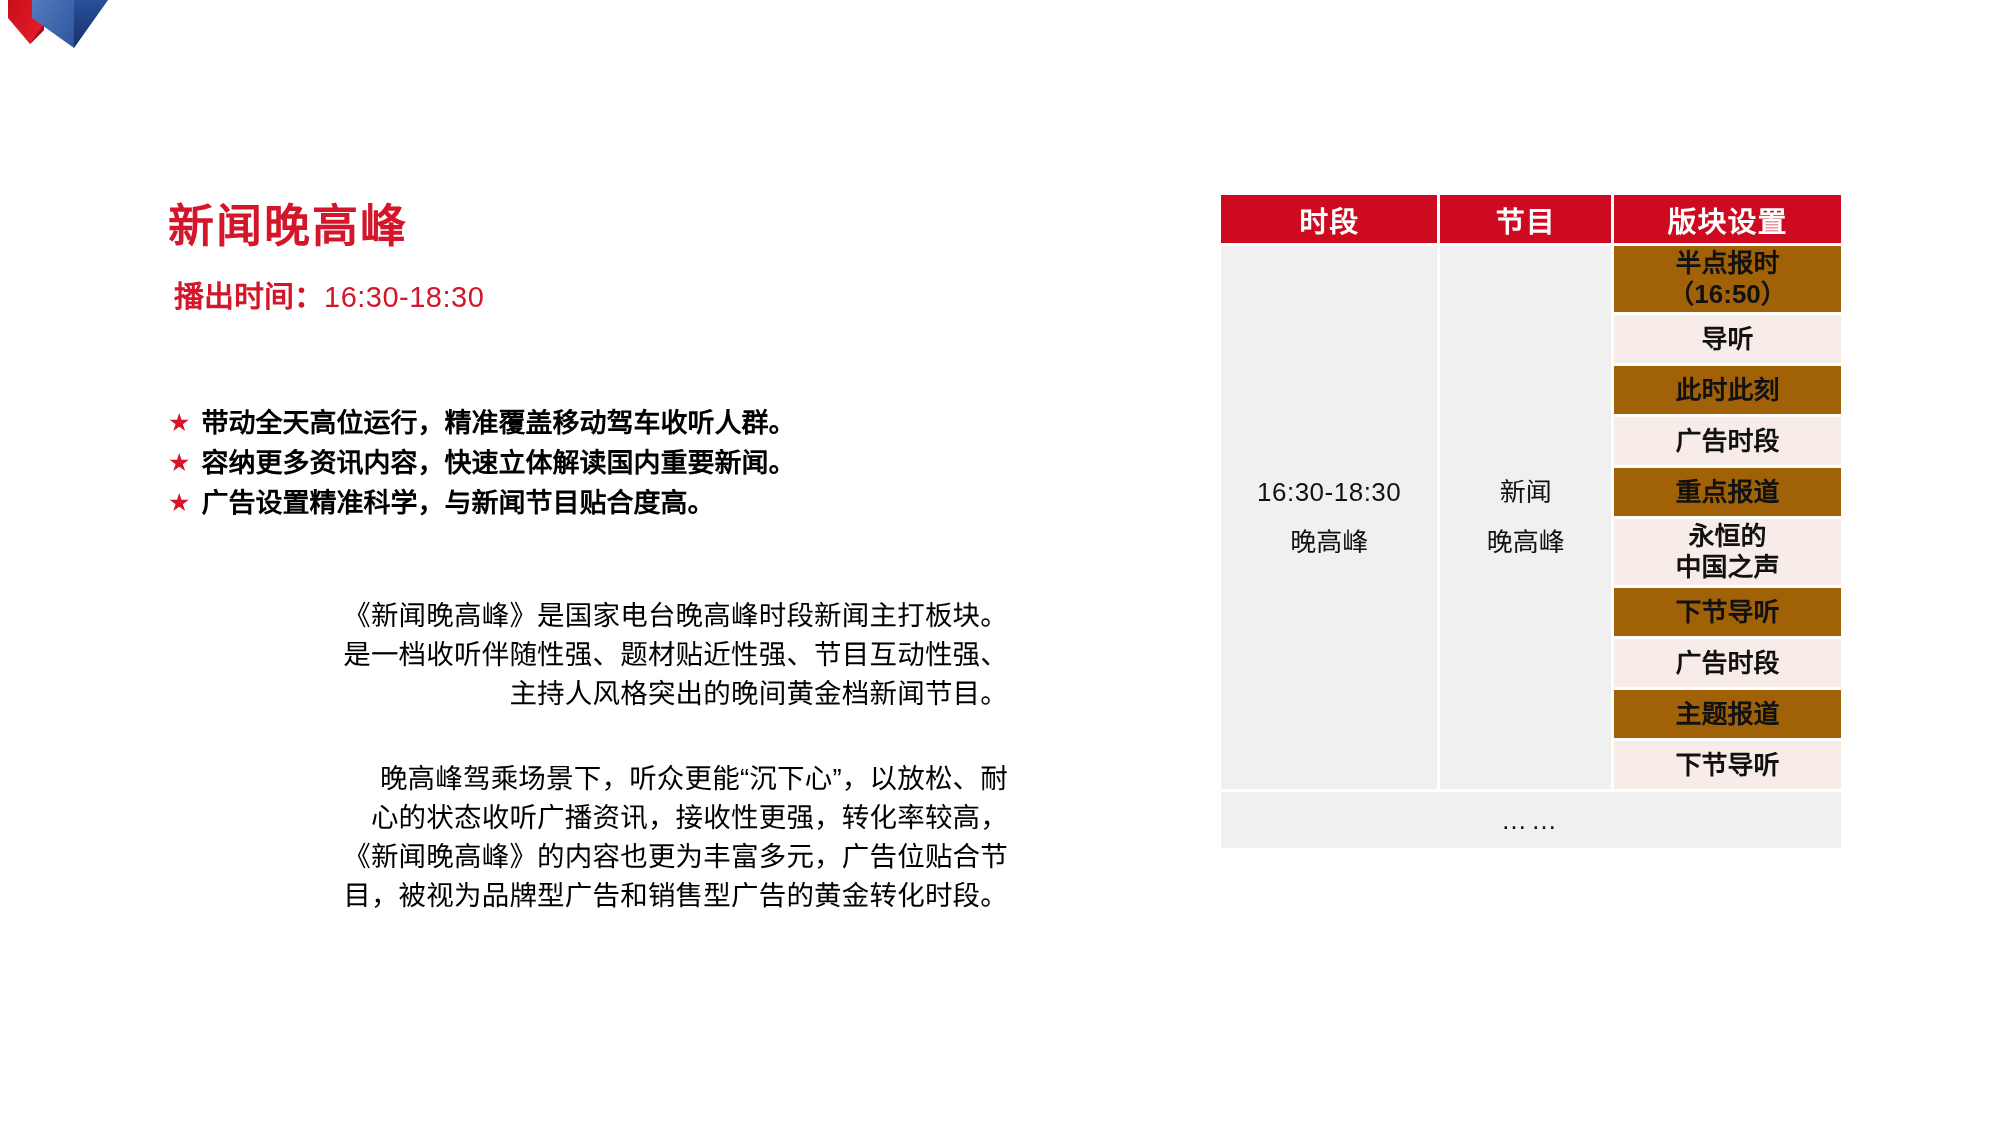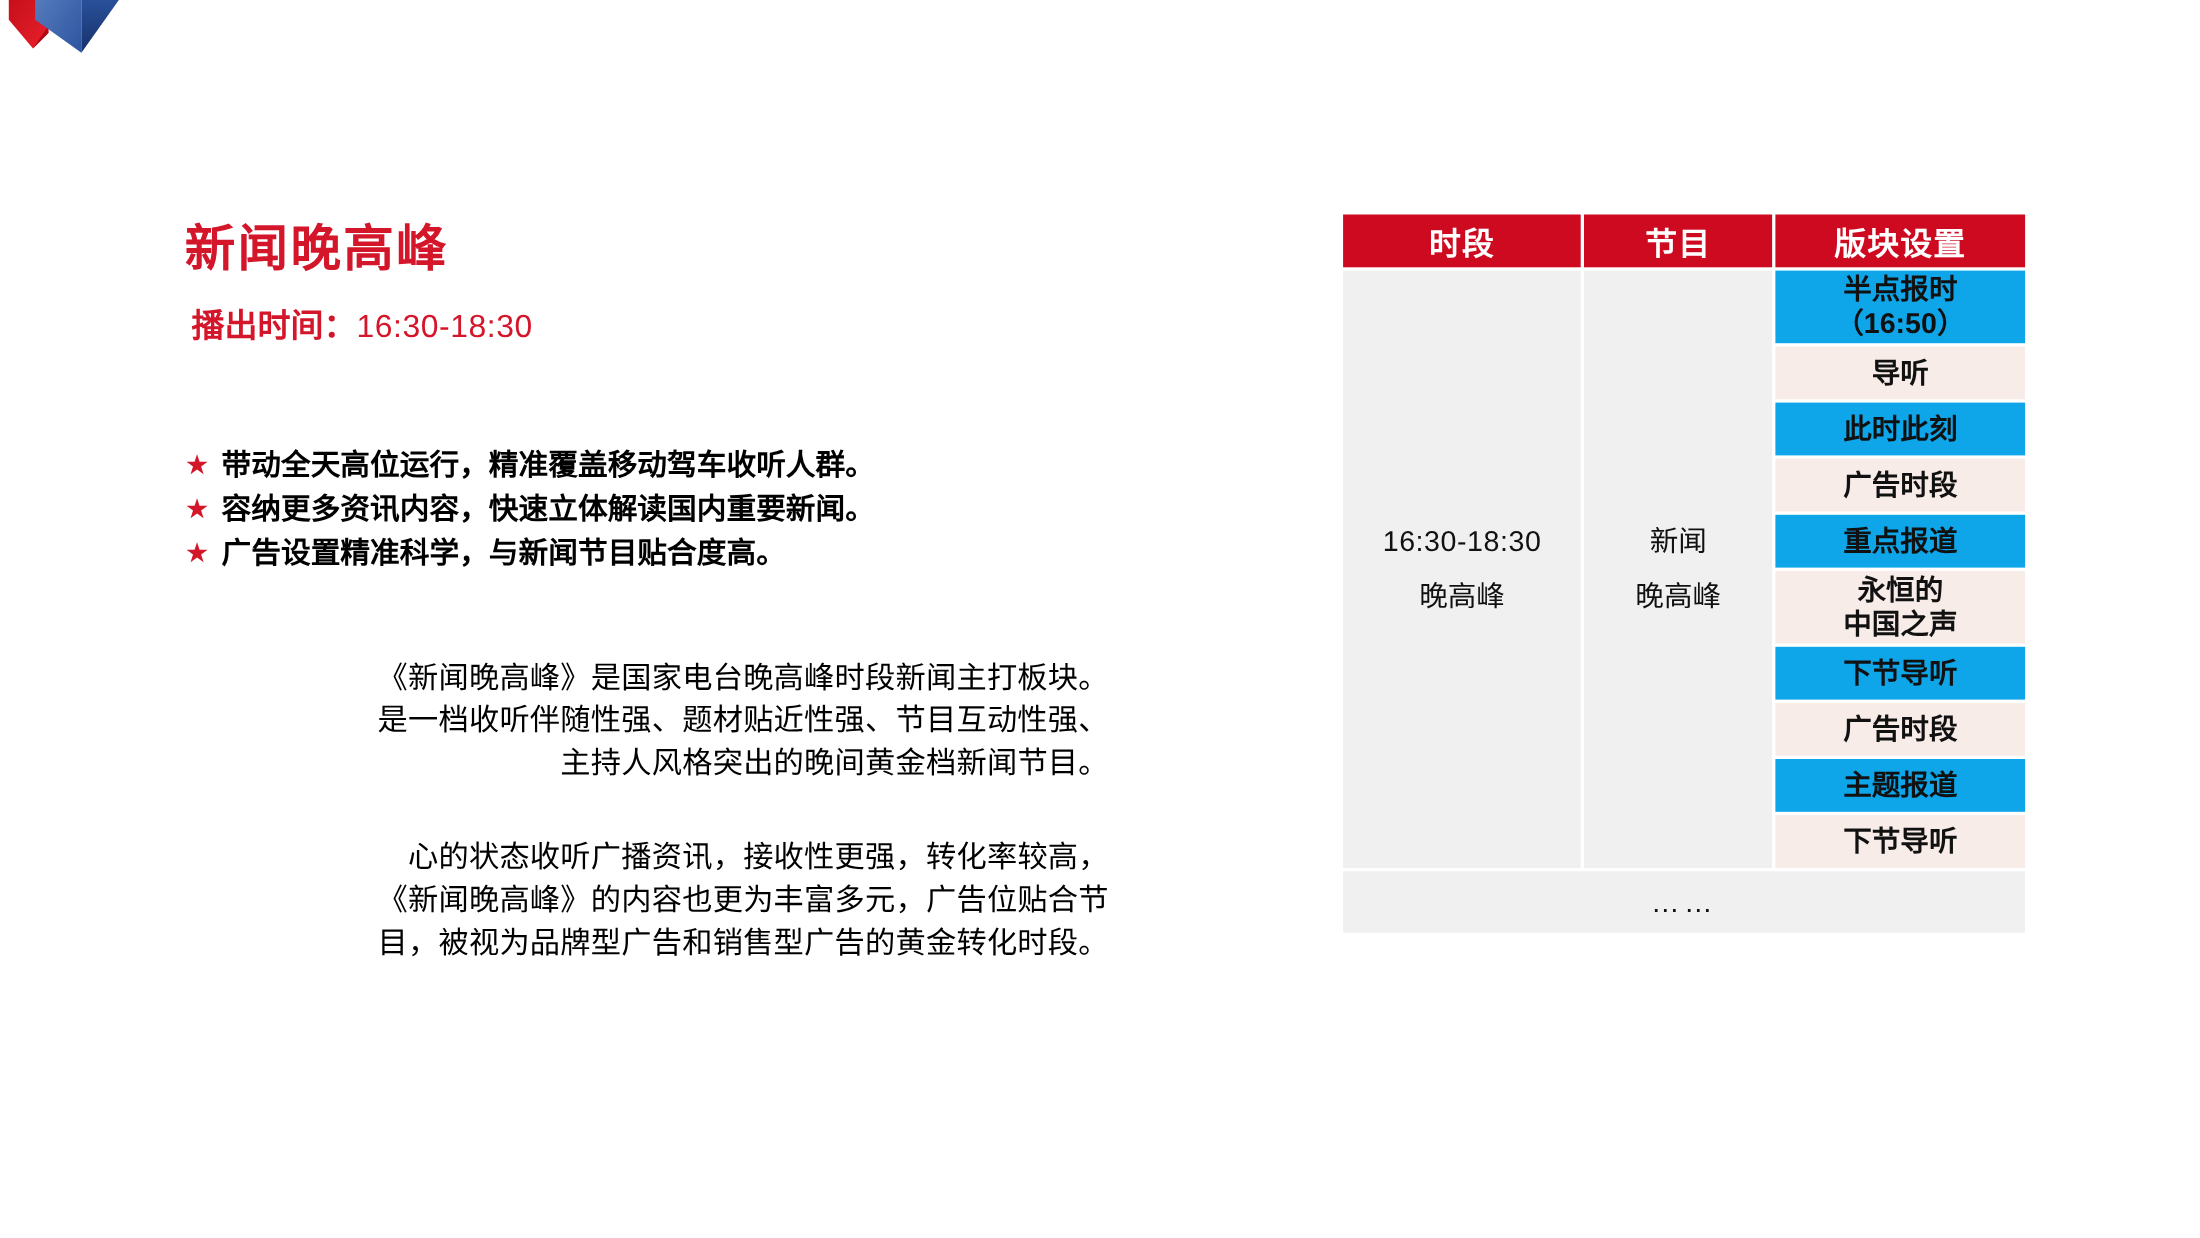--- a/index.html
+++ b/index.html
@@ -143,21 +143,21 @@
   }
   .cell-slot .slot-time { display: block; letter-spacing: 0.5px; }
   .cell-slot .slot-name { display: block; }
   .cell-prog .prog-line { display: block; }
 
   .block-cell {
     height: 48px;
     font-weight: bold;
     line-height: 1.18;
   }
-  .block-cell.shade-dark  { background: #0ea5e9; }
+  .block-cell.shade-dark  { background: #a16207; }
   .block-cell.shade-light { background: #f8ece8; }
   .block-cell .bl { display: block; }
   .block-cell.two-line { height: 66px; }
 
   .footer-row td {
     background: #f0f0f0;
     height: 56px;
     font-size: 26px;
     letter-spacing: 4px;
     color: #111111;
@@ -218,20 +218,21 @@
     </li>
   </ul>
 
   <div class="body-copy">
     <p class="paragraph">
       <span class="pline">《新闻晚高峰》是国家电台晚高峰时段新闻主打板块。</span>
       <span class="pline">是一档收听伴随性强、题材贴近性强、节目互动性强、</span>
       <span class="pline">主持人风格突出的晚间黄金档新闻节目。</span>
     </p>
     <p class="paragraph">
+      <span class="pline">晚高峰驾乘场景下，听众更能“沉下心”，以放松、耐</span>
       <span class="pline">心的状态收听广播资讯，接收性更强，转化率较高，</span>
       <span class="pline">《新闻晚高峰》的内容也更为丰富多元，广告位贴合节</span>
       <span class="pline">目，被视为品牌型广告和销售型广告的黄金转化时段。</span>
     </p>
   </div>
 </div>
 
 <table class="schedule">
   <thead>
     <tr>

